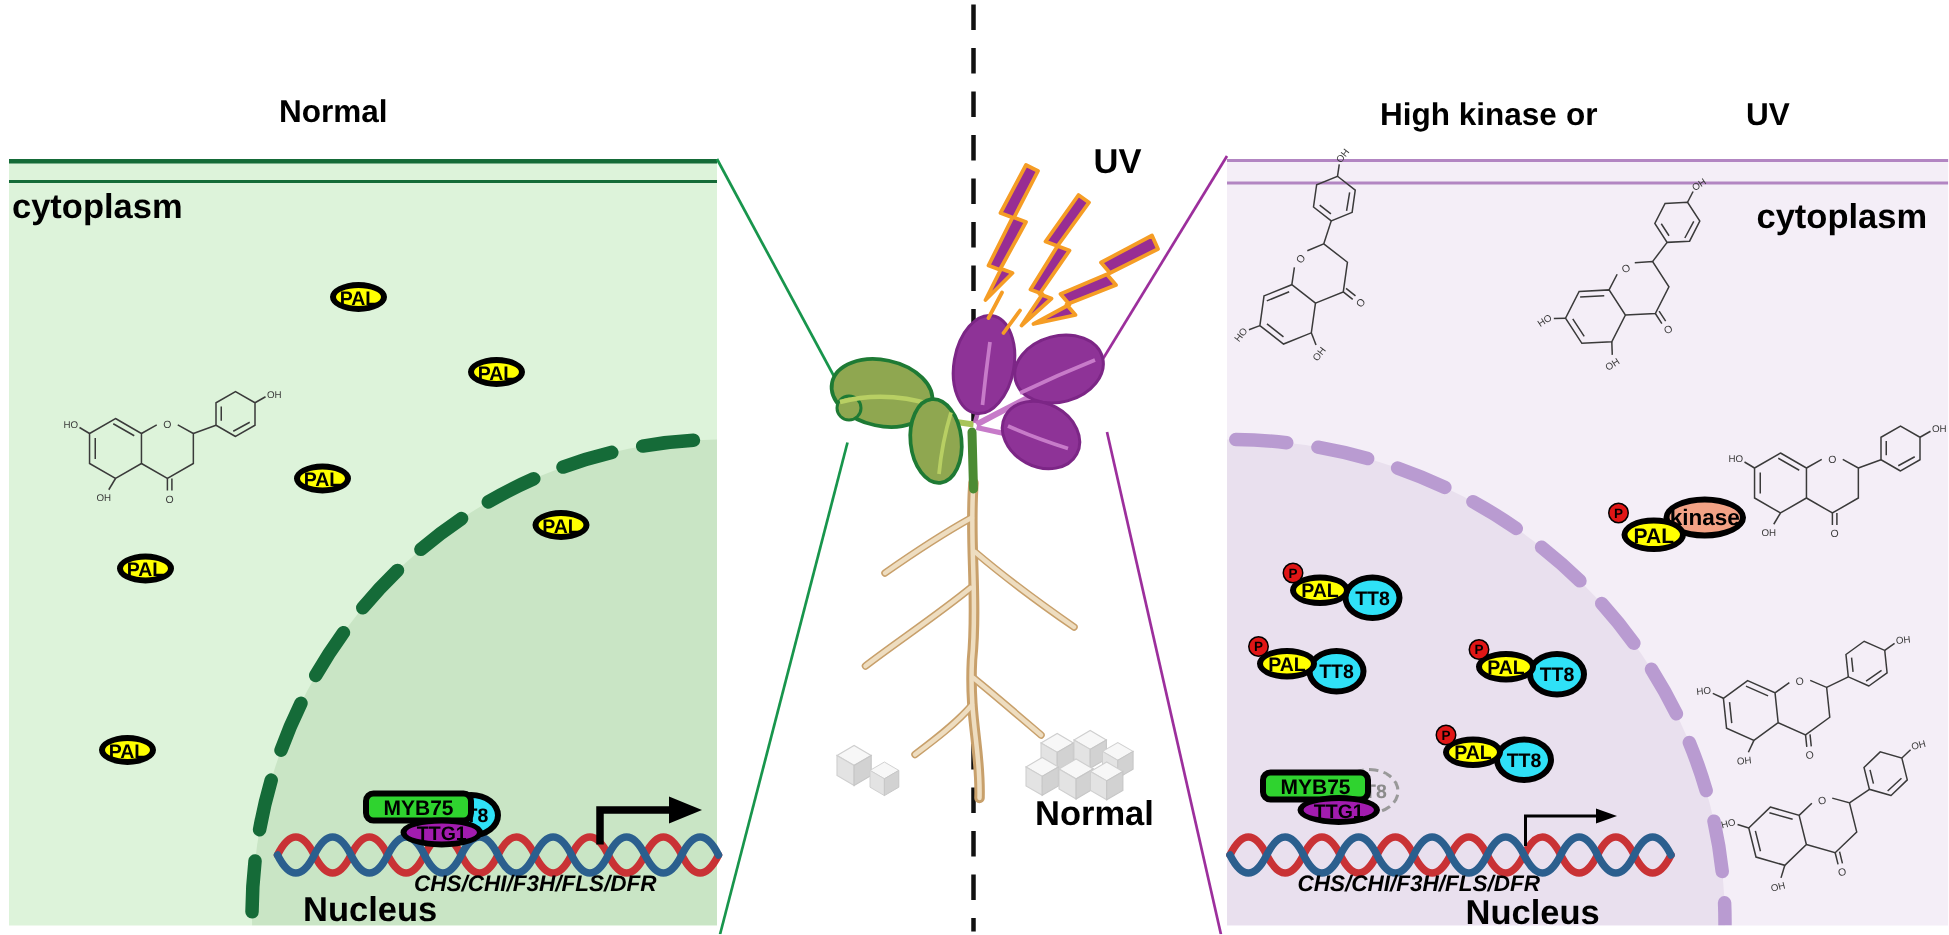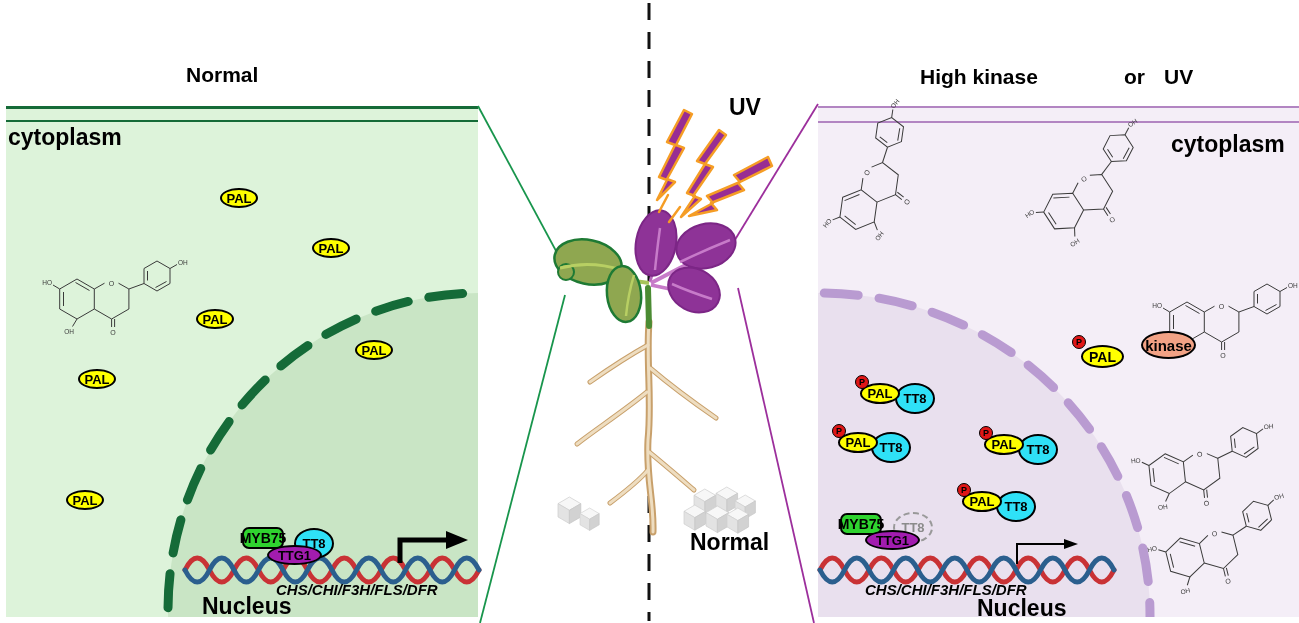--- a/index.html
+++ b/index.html
@@ -8,28 +8,28 @@
   .lbl{position:absolute;font-weight:bold;color:#000;white-space:nowrap;z-index:10;}
   .panel{position:absolute;top:106px;height:511px;overflow:hidden;box-sizing:border-box;z-index:1;}
   .panel-left{left:6px;width:472px;background:#ddf3da;border-top:3px solid #156b38;}
   .panel-right{left:818px;width:481px;background:#f4eef7;border-top:2px solid #b285c2;}
   .innerline{position:absolute;left:0;right:0;height:2px;}
   .innerline-left{top:11px;background:#156b38;}
   .innerline-right{top:13px;background:#b285c2;}
   .nucleus-svg{position:absolute;left:0;top:0;width:100%;height:100%;}
   #overlay{position:absolute;left:0;top:0;z-index:5;}
   .oval{position:absolute;display:flex;align-items:center;justify-content:center;
-        font-weight:bold;color:#000;border:2px solid #000000;border-radius:50%;
+        font-weight:bold;color:#000;border:4px solid #000000;border-radius:50%;
         box-sizing:border-box;z-index:12;line-height:1;}
   .pal{background:#ffff00;width:40px;height:21px;font-size:13px;}
   .pal-sm{width:38px;height:20px;}
   .tt8{background:#2fe1f7;width:40px;height:31px;font-size:13px;z-index:11;}
-  .myb{background:#2fd32f;width:42px;height:22px;font-size:14px;border-radius:7px;z-index:12;}
+  .myb{background:#2fd32f;width:74px;height:22px;font-size:14px;border-radius:7px;z-index:12;}
   .ttg{background:#a21caf;width:55px;height:20px;font-size:13px;z-index:13;}
-  .kin{background:#f2a285;width:55px;height:28px;font-size:15px;z-index:11;margin-left:32px;}
+  .kin{background:#f2a285;width:55px;height:28px;font-size:15px;z-index:11;}
   .pcirc{background:#e01616;width:14px;height:14px;font-size:9px;border:1.5px solid #000;z-index:14;}
   .tt8-ghost{background:transparent;border:2px dashed #999;color:#8b8b8b;z-index:11;}
   .gene{font-style:italic;font-size:15px;}
 </style>
 </head>
 <body>
 
 <div id="canvas">
 
   <div class="panel panel-left">
@@ -174,21 +174,21 @@
       <use href="#flav" transform="translate(815,137) rotate(-52,65,45)"></use>
       <use href="#flav" transform="translate(1028,147) rotate(-33,65,45)"></use>
       <use href="#flav" transform="translate(1157,277)"></use>
       <use href="#flav" transform="translate(1137,425) rotate(-6,65,45)"></use>
       <use href="#flav" transform="translate(1154,504) rotate(-14,65,45)"></use>
     </g>
   </svg>
 
   <div class="lbl" style="left:186px;top:63px;font-size:21px;">Normal</div>
   <div class="lbl" style="left:920px;top:65px;font-size:21px;">High kinase</div>
-  <div class="lbl" style="left:1124px;top:65px;font-size:21px;">or</div>
+  <div class="lbl" style="left:1044px;top:65px;font-size:21px;">or</div>
   <div class="lbl" style="left:1164px;top:65px;font-size:21px;">UV</div>
   <div class="lbl" style="left:8px;top:124px;font-size:23px;">cytoplasm</div>
   <div class="lbl" style="left:1171px;top:131px;font-size:23px;">cytoplasm</div>
   <div class="lbl" style="left:729px;top:94px;font-size:23px;">UV</div>
   <div class="lbl" style="left:690px;top:529px;font-size:23px;">Normal</div>
   <div class="lbl" style="left:202px;top:593px;font-size:23px;">Nucleus</div>
   <div class="lbl" style="left:977px;top:595px;font-size:23px;">Nucleus</div>
   <div class="lbl gene" style="left:276px;top:581px;">CHS/CHI/F3H/FLS/DFR</div>
   <div class="lbl gene" style="left:865px;top:581px;">CHS/CHI/F3H/FLS/DFR</div>
 

